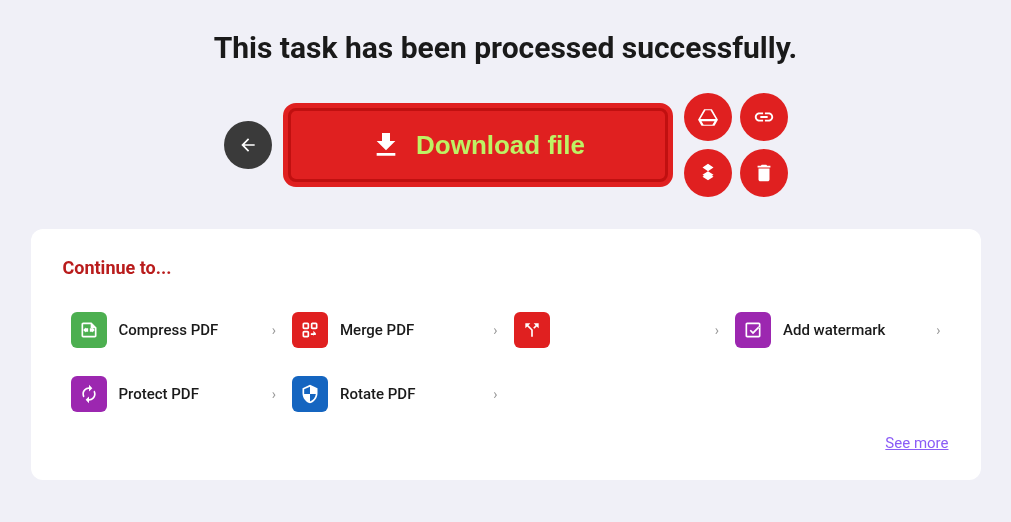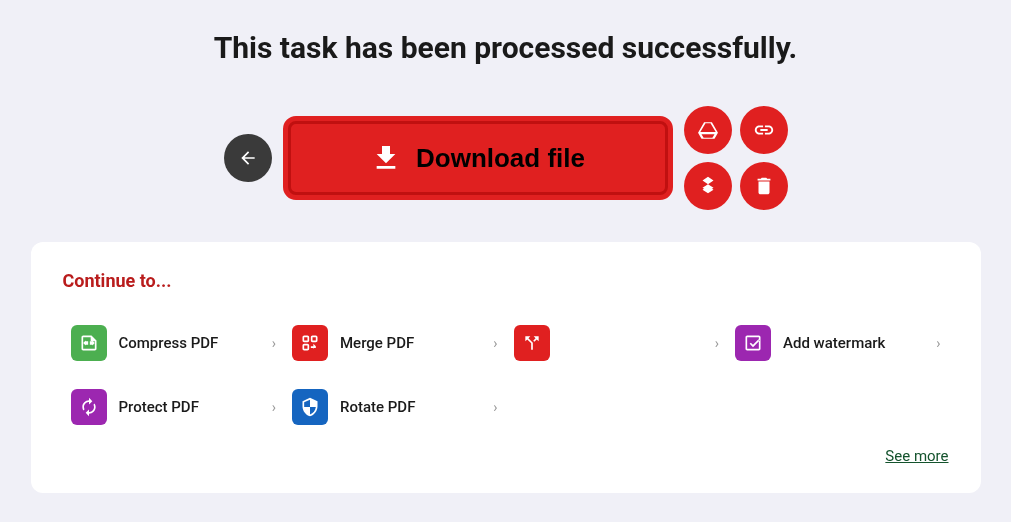--- a/index.html
+++ b/index.html
@@ -21,21 +21,21 @@
       display: flex;
       flex-direction: column;
       align-items: center;
       padding: 30px 20px 20px;
     }
 
     .success-title {
       font-size: 30px;
       font-weight: 700;
       color: #1a1a1a;
-      margin-bottom: 41px;
+      margin-bottom: 28px;
       text-align: center;
     }
 
     .action-row {
       display: flex;
       align-items: center;
       gap: 16px;
       margin-bottom: 32px;
     }
 
@@ -53,21 +53,21 @@
     }
 
     .back-button svg {
       fill: white;
       width: 20px;
       height: 20px;
     }
 
     .download-button {
       background: #e02020;
-      color: #000000;
+      color: #bef264;
       border: 3px solid #c01010;
       border-radius: 8px;
       padding: 18px 60px;
       font-size: 26px;
       font-weight: 700;
       cursor: pointer;
       display: flex;
       align-items: center;
       gap: 14px;
       outline: 3px solid #e02020;
@@ -178,21 +178,21 @@
     }
 
     .see-more-row {
       display: flex;
       justify-content: flex-end;
       margin-top: 8px;
     }
 
     .see-more-link {
       font-size: 15px;
-      color: #14532d;
+      color: #8b5cf6;
       text-decoration: underline;
       cursor: pointer;
       background: none;
       border: none;
       font-family: inherit;
     }
 
     .tool-item-inner {
       display: flex;
       align-items: center;

